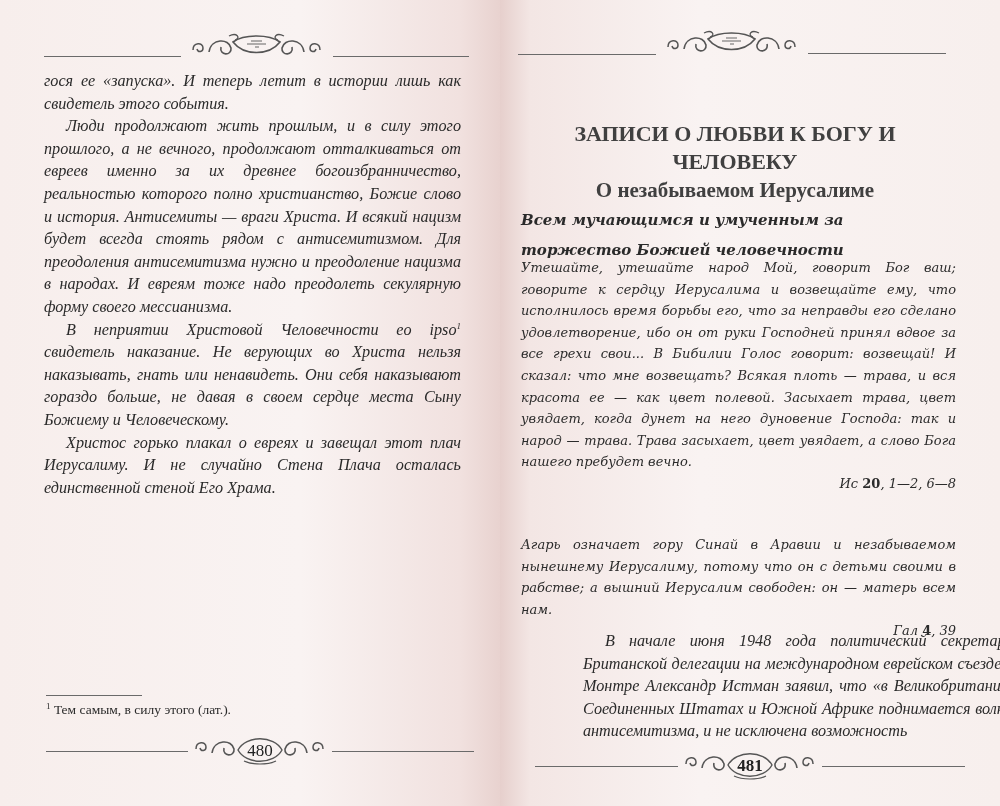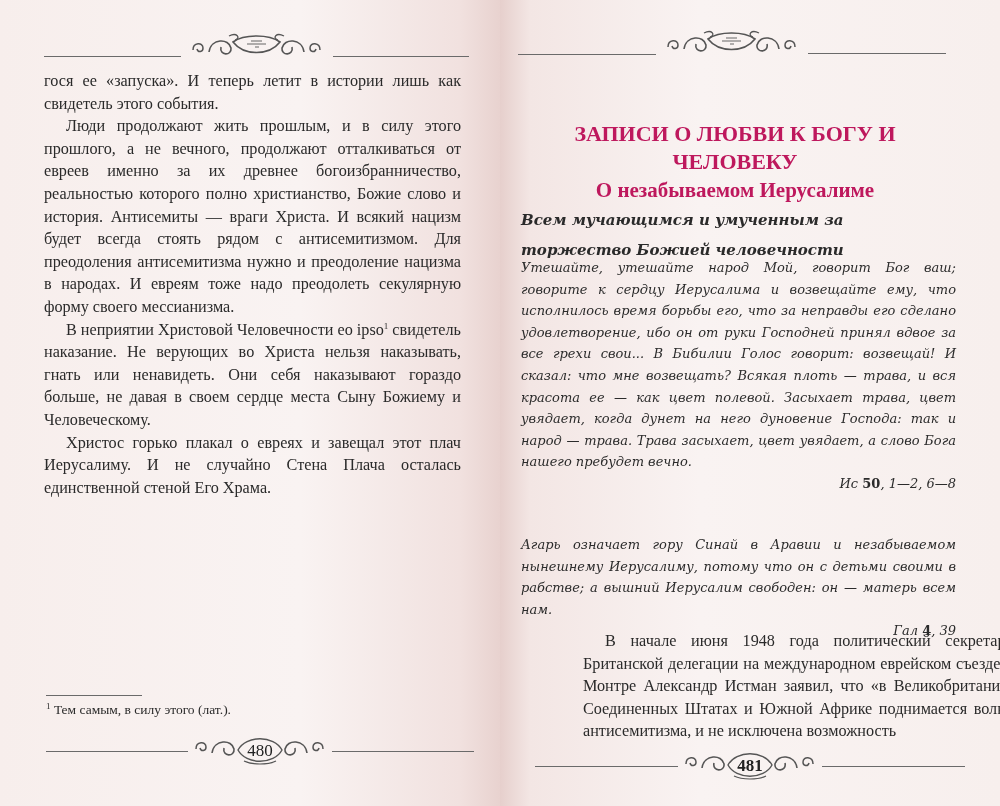--- a/index.html
+++ b/index.html
@@ -5,26 +5,26 @@
   html, body { margin:0; padding:0; }
   body { width:1000px; height:806px; overflow:hidden; background:#f6ecea; font-family:"Liberation Serif","DejaVu Serif",serif; color:#2a2a2a; }
   .spread { position:relative; width:1000px; height:806px; }
   .page { position:absolute; top:0; height:806px; }
   .page-left { left:0; width:500px; background:linear-gradient(90deg,#f7eeec 0%,#f9f3f2 60%,#f1e1df 92%,#e8d2cf 100%); }
   .page-right { left:500px; width:500px; background:linear-gradient(90deg,#e6cfcc 0%,#f3e6e4 6%,#f9f3f2 40%,#f7efed 100%); }
   .ornament-row { position:absolute; display:flex; align-items:center; }
   .rule { height:1px; background:#6a6a6a; }
   .orn svg { display:block; }
   .text { position:absolute; font-size:16.2px; line-height:22.6px; text-align:justify; }
-  .text p { margin:0; text-indent:22px; }
+  .text p { margin:0; text-indent:22px;font-style:italic; }
   .text p.noindent { text-indent:0; }
   .footnote-rule { position:absolute; left:46px; top:695px; width:96px; height:1px; background:#6a6a6a; }
   .footnote { position:absolute; left:46px; top:702px; font-size:13.5px; }
   sup { font-size:9px; vertical-align:super; line-height:0; }
-  .title { position:absolute; left:530px; top:120px; width:410px; text-align:center; font-weight:bold; font-size:22px; line-height:28px; color:#be185d; }
+  .title { position:absolute; left:530px; top:120px; width:410px; text-align:center; font-weight:bold; font-size:22px; line-height:28px; color:#404040; }
   .subtitle { font-size:21px; display:block; }
   .epi-head { position:absolute; left:521px; top:205px; width:435px; font-family:"DejaVu Serif",serif; font-style:italic; font-weight:bold; font-size:15px; line-height:30px; }
   .quote { position:absolute; left:521px; width:435px; font-family:"DejaVu Serif",serif; font-style:italic; font-size:13px; line-height:21.6px; text-align:justify; color:#2b2b2b; }
   .ref { text-align:right; font-style:italic; }
   .ref b { font-style:normal; }
   .pnum { font-size:17px; color:#222; }
 </style>
 </head>
 <body>
 
@@ -99,21 +99,21 @@
 
   <div class="title">
     <span>ЗАПИСИ О ЛЮБВИ К БОГУ И ЧЕЛОВЕКУ</span>
     <span class="subtitle">О незабываемом Иерусалиме</span>
   </div>
 
   <div class="epi-head">Всем мучающимся и умученным за торжество Божией человечности</div>
 
   <div class="quote" style="top:257px;">
     <div>Утешайте, утешайте народ Мой, говорит Бог ваш; говорите к сердцу Иерусалима и возвещайте ему, что исполнилось время борьбы его, что за неправды его сделано удовлетворение, ибо он от руки Господней принял вдвое за все грехи свои... В Бибилии Голос говорит: возвещай! И сказал: что мне возвещать? Всякая плоть — трава, и вся красота ее — как цвет полевой. Засыхает трава, цвет увядает, когда дунет на него дуновение Господа: так и народ — трава. Трава засыхает, цвет увядает, а слово Бога нашего пребудет вечно.</div>
-    <div class="ref"><span>Ис </span><b>50</b><span>, 1—2, 6—8</span></div>
+    <div class="ref"><span>Ис </span><b>20</b><span>, 1—2, 6—8</span></div>
   </div>
 
 
   <div class="quote" style="top:534px;">
     <div>Агарь означает гору Синай в Аравии и незабываемом нынешнему Иерусалиму, потому что он с детьми своими в рабстве; а вышний Иерусалим свободен: он — матерь всем нам.</div>
     <div class="ref"><span>Гал </span><b>4</b><span>, 39</span></div>
   </div>
 
   <div class="text" style="left:535px; top:630px; width:430px;margin-left:48px;">
     <p>В начале июня 1948 года политический секретарь Британской делегации на международном еврейском съезде в Монтре Александр Истман заявил, что «в Великобритании, Соединенных Штатах и Южной Африке поднимается волна антисемитизма, и не исключена возможность</p>

